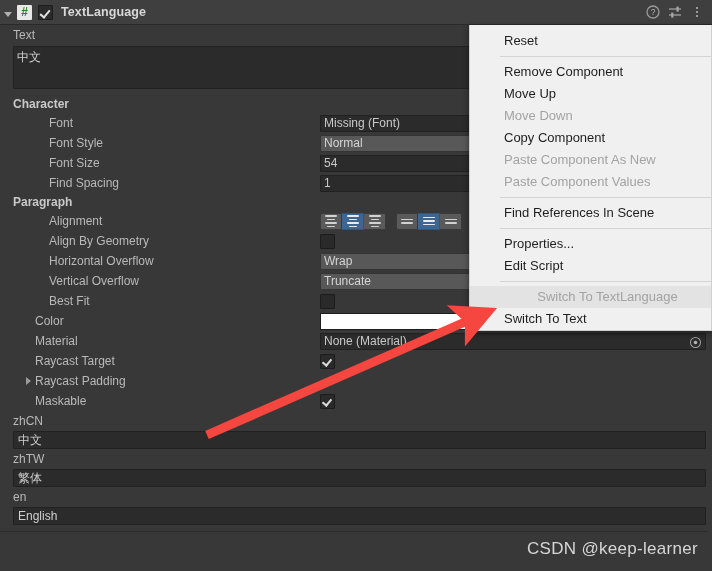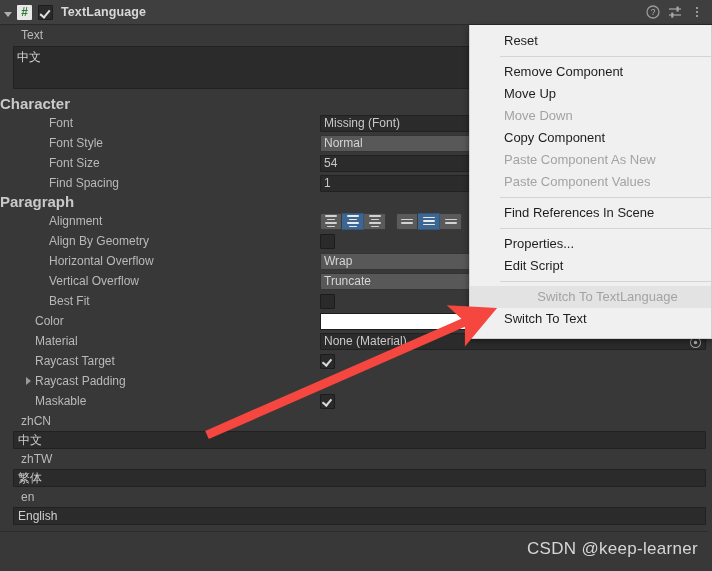--- a/index.html
+++ b/index.html
@@ -99,21 +99,22 @@
   }
   .hicon { width: 14px; height: 14px; display:block; }
 
   
   .section {
     padding: 0 6px 0 0;
   }
   .grp-label {
     color: #c9c9c9;
     font-weight: bold;
-    font-size: 15px;
+    font-size: 12px;
+    padding-left: 13px;
     height: 18px;
     line-height: 18px;
   }
   .row {
     display: flex;
     align-items: center;
     height: 20px;
     margin-left: 22px;
   }
   .row .lbl {
@@ -122,21 +123,21 @@
     box-sizing: border-box;
     padding-left: 13px;
     color: #b9b9b9;
     font-size: 12px;
     white-space: nowrap;
   }
   .row .lbl.indent { padding-left: 27px; }
   .row .field { flex: 1 1 auto; display: flex; align-items: center; min-width: 0; }
 
   .plainlabel {
-    padding-left: 21px;
+    padding-left: 13px;
     color: #b9b9b9;
     height: 20px;
     line-height: 20px;
     font-size: 12px;
   }
 
   
   .objfield {
     height: 17px;
     background: #2b2b2b;
@@ -296,21 +297,21 @@
   
   #ctxmenu {
     position: absolute;
     left: 469px;
     top: 25px;
     width: 243px;
     background: #f0f0f0;
     border: 1px solid #d0d0d0;
     border-top: none;
     box-shadow: 0 2px 6px rgba(0,0,0,.45);
-    padding: 5px 0 8px 0;
+    padding: 5px 0 0 0;
     box-sizing: border-box;
     font-size: 13px;
     color: #1d1d1d;
   }
   .mi {
     height: 22px;
     line-height: 22px;
     padding-left: 34px;
     white-space: nowrap;
     font-size: 13px;

